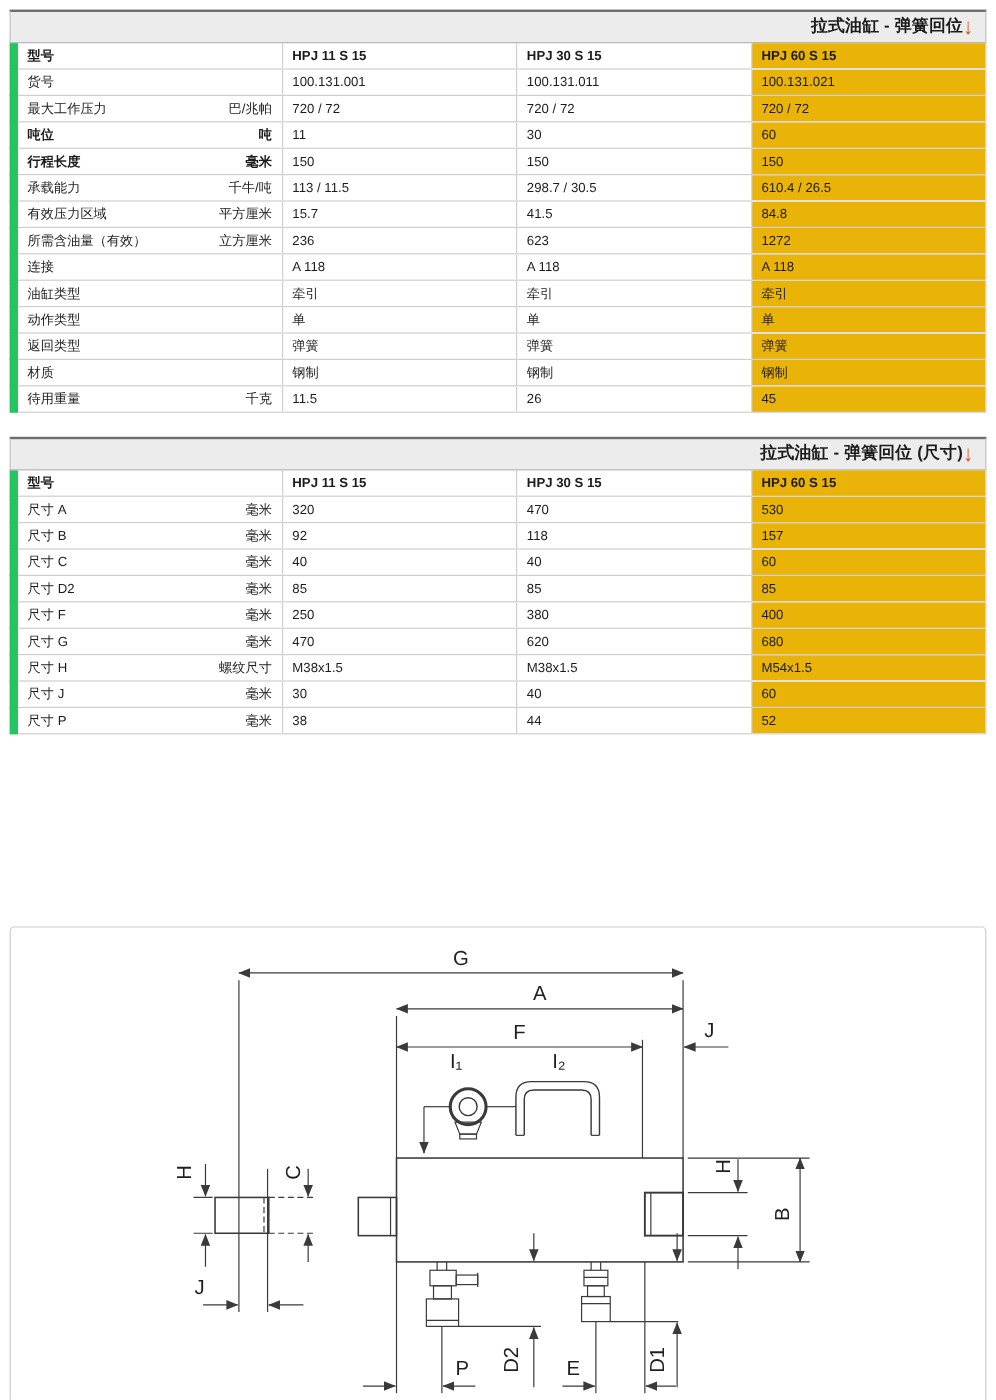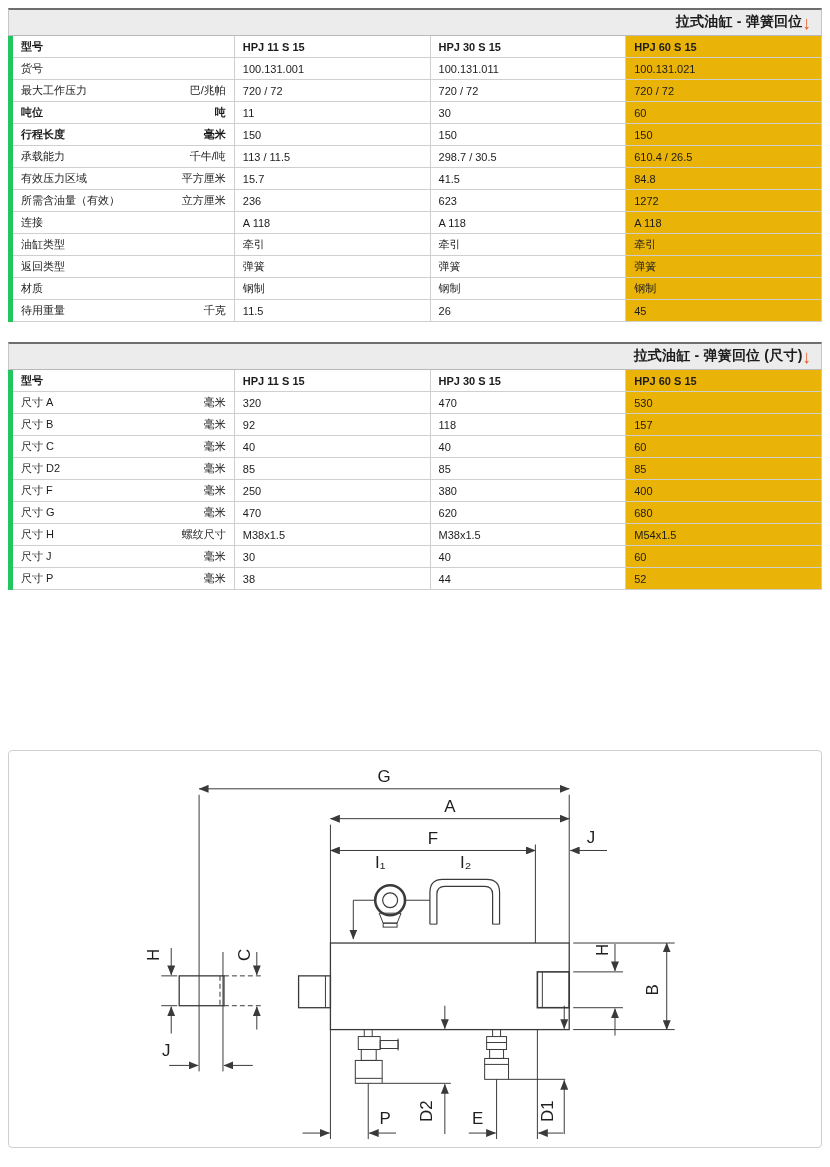--- a/index.html
+++ b/index.html
@@ -7,21 +7,21 @@
   .page{width:830px;height:1167px;margin:0 auto;position:relative;box-sizing:border-box;padding:8px;}
   
   .section{margin-bottom:20px;}
   .section-bar{background:#ececec;border:1px solid #c6c6c6;border-top:2px solid #6e6e6e;
     border-bottom:1px solid #b9b9b9;padding:2px 8px 3px 8px;display:flex;align-items:center;
     justify-content:flex-end;height:20px;}
   .section-title{font-size:14px;font-weight:bold;letter-spacing:.2px;}
   .down-arrow{color:#e8511e;font-size:17px;font-weight:bold;line-height:1;cursor:pointer;
     transform:scaleY(1.1);padding-right:2px;}
   table.spec{width:100%;border-collapse:collapse;table-layout:fixed;
-    border-left:5px solid #22c55e;border-right:1px solid #c9c9c9;}
+    border-left:7px solid #22c55e;border-right:1px solid #c9c9c9;}
   table.spec col.c0{width:27.6%;} table.spec col.cv{width:24.13%;}
   table.spec th,table.spec td{height:21px;padding:0 8px;font-size:11px;text-align:left;
     border-bottom:1px solid #cfcfcf;border-left:1px solid #cfcfcf;vertical-align:middle;
     white-space:nowrap;overflow:hidden;}
   table.spec th{font-weight:bold;}
   table.spec th:first-child,table.spec td:first-child{border-left:none;}
   table.spec .shaded{background:#eab308;}
   td.lblcell{padding-right:8px;}
   .lblwrap{display:flex;justify-content:space-between;align-items:center;}
   .rowbold .lblwrap{font-weight:bold;}
@@ -153,20 +153,31 @@
                 <span></span>
               </span>
             </td>
             <td>牵引</td>
             <td>牵引</td>
             <td class="shaded">牵引</td>
           </tr>
           <tr>
             <td class="lblcell">
               <span class="lblwrap">
+                <span>动作类型</span>
+                <span></span>
+              </span>
+            </td>
+            <td>单</td>
+            <td>单</td>
+            <td class="shaded">单</td>
+          </tr>
+          <tr>
+            <td class="lblcell">
+              <span class="lblwrap">
                 <span>返回类型</span>
                 <span></span>
               </span>
             </td>
             <td>弹簧</td>
             <td>弹簧</td>
             <td class="shaded">弹簧</td>
           </tr>
           <tr>
             <td class="lblcell">

